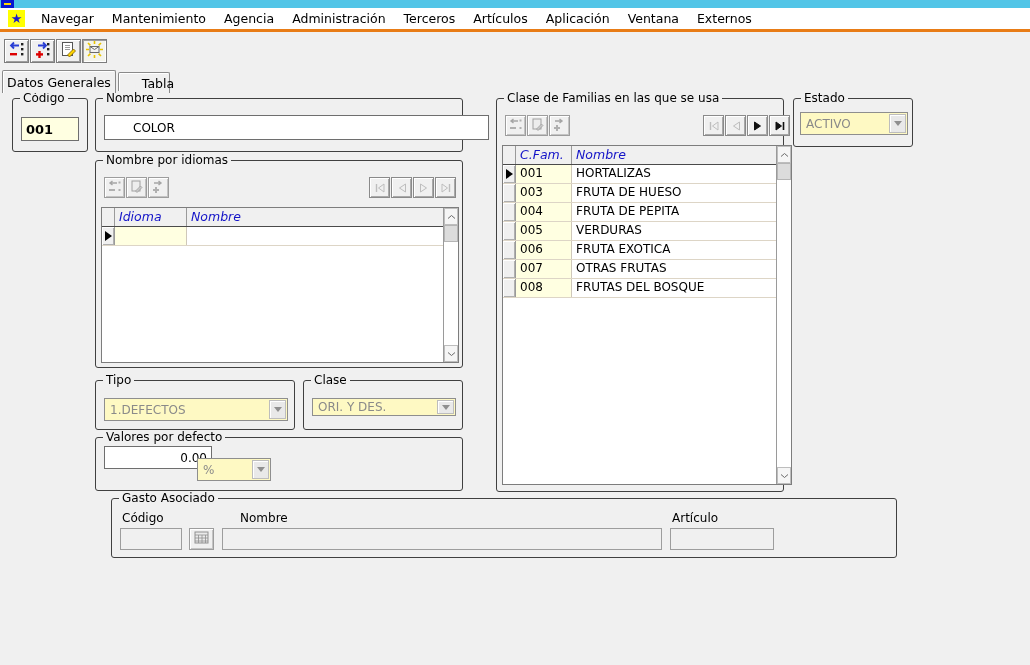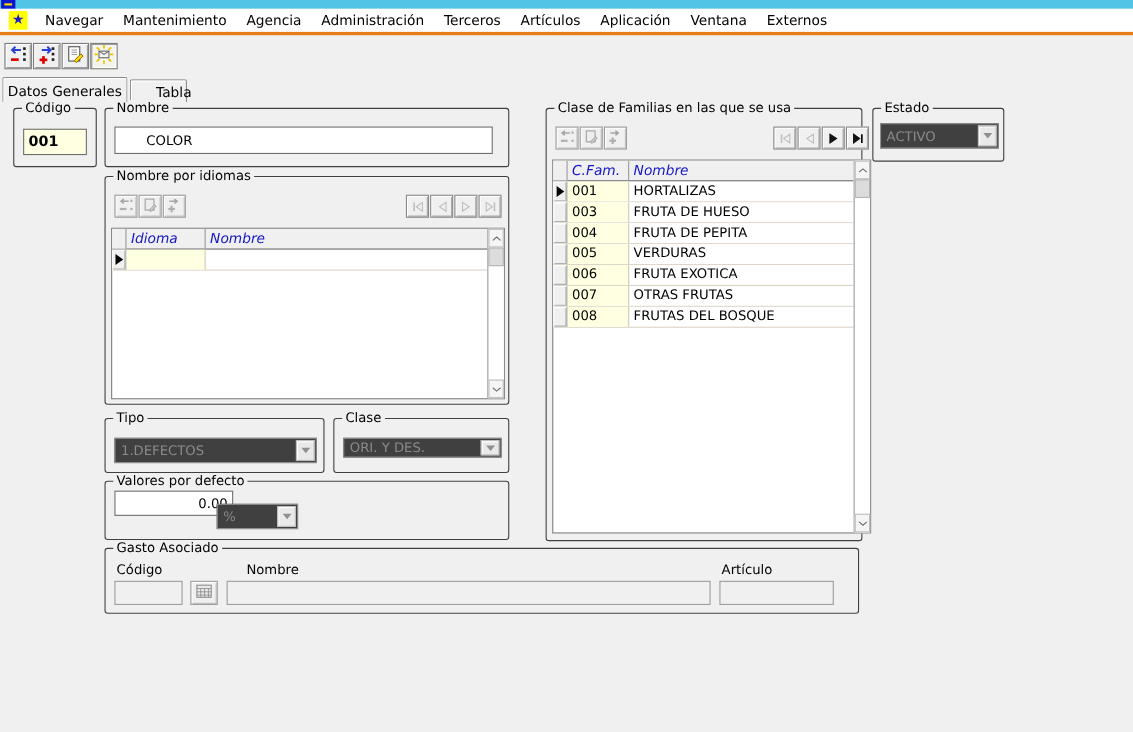--- a/index.html
+++ b/index.html
@@ -41,21 +41,21 @@
   .group { position:absolute; border:1px solid #404040; border-radius:3px; }
   .legend { position:absolute; top:-8px; left:7px; background:#f0f0f0; padding:0 3px; font-size:12px; white-space:nowrap; }
 
   
   .field { position:absolute; border:1px solid #6e6e6e; background:#fff; font-size:12px;
            font-family:"DejaVu Sans", sans-serif; padding:2px 4px; outline:none; }
   .field.yellow { background:#ffffe1; font-weight:bold; font-size:13px; }
   .field.disabled { border-color:#9d9d9d; background:#f0f0f0; }
   .field.num { text-align:right; }
 
-  .combo { position:absolute; border:1px solid #8e8e8e; background:#404040; display:flex; align-items:center; }
+  .combo { position:absolute; border:1px solid #8e8e8e; background:#fef9c3; display:flex; align-items:center; }
   .combo .combo-text { flex:1; padding:0 5px; color:#8a8a8a; font-size:12px; overflow:hidden; white-space:nowrap; }
   .combo .combo-btn { width:17px; align-self:stretch; margin:1px; background:#e9e9e9;
                       border:1px solid #bdbdbd; box-shadow: inset 1px 1px 0 #fff;
                       display:flex; align-items:center; justify-content:center; }
   .combo .combo-btn::after { content:""; width:0; height:0; border:4px solid transparent; border-top:5px solid #8f8f8f; margin-top:4px; }
 
   
   .mini-btn { position:absolute; width:21px; height:21px; background:#f0f0f0; border:1px solid #9d9d9d;
               box-shadow: inset 1px 1px 0 #ffffff, inset -1px -1px 0 #c4c4c4;
               display:flex; align-items:center; justify-content:center; }
@@ -160,21 +160,21 @@
 <div class="tab active">Datos Generales</div>
 <div class="tab inactive">Tabla</div>
 
 <div class="group" style="left:12px; top:98px; width:76px; height:54px;">
   <span class="legend">Código</span>
   <input class="field yellow" style="left: 8px; top: 18px; width: 58px; height: 24px;" readonly="" value="001">
 </div>
 
 <div class="group" style="left:95px; top:98px; width:368px; height:54px;">
   <span class="legend">Nombre</span>
-  <input class="field" style="left: 8px; top: 16px; width: 344px; height: 25px; padding-left: 28px;" value="COLOR">
+  <input class="field" style="left: 8px; top: 16px; width: 385px; height: 25px; padding-left: 28px;" value="COLOR">
 </div>
 
 <div class="group" style="left:95px; top:160px; width:368px; height:208px;">
   <span class="legend">Nombre por idiomas</span>
 
   <div class="mini-btn" style="left:8px; top:16px;">
     <span>
       <svg width="15" height="15" viewBox="0 0 15 15">
           <path d="M10 4 H3 M5.5 2 L3 4 L5.5 6" stroke="#a5a5a5" stroke-width="1.4" fill="none"></path>
           <rect x="2" y="10" width="6" height="2" fill="#b0b0b0"></rect>
@@ -275,21 +275,21 @@
 
 <div class="group" style="left:95px; top:437px; width:368px; height:54px;">
   <span class="legend">Valores por defecto</span>
   <input class="field num" style="left: 8px; top: 8px; width: 108px; height: 23px;" value="0.00">
   <div class="combo" style="left:101px; top:20px; width:74px; height:23px;">
     <span class="combo-text">%</span>
     <span class="combo-btn"></span>
   </div>
 </div>
 
-<div class="group" style="left:95px; top:498px; width:686px; height:60px;">
+<div class="group" style="left:111px; top:498px; width:786px; height:60px;">
   <span class="legend">Gasto Asociado</span>
   <label class="plain" style="left:10px; top:12px;">Código</label>
   <input class="field disabled" style="left: 8px; top: 29px; width: 62px; height: 22px;" readonly="" value="">
   <div class="mini-btn" style="left:77px; top:29px; width:25px; height:22px;">
     <span>
       <svg width="15" height="13" viewBox="0 0 15 13">
           <rect x="1" y="1" width="13" height="11" fill="#eaeaea" stroke="#8f8f8f"></rect>
           <path d="M1 4 h13 M4.5 4 v8 M8 4 v8 M11.5 4 v8 M1 7 h13 M1 10 h13" stroke="#8f8f8f" stroke-width="0.8"></path>
         </svg>
     </span>

